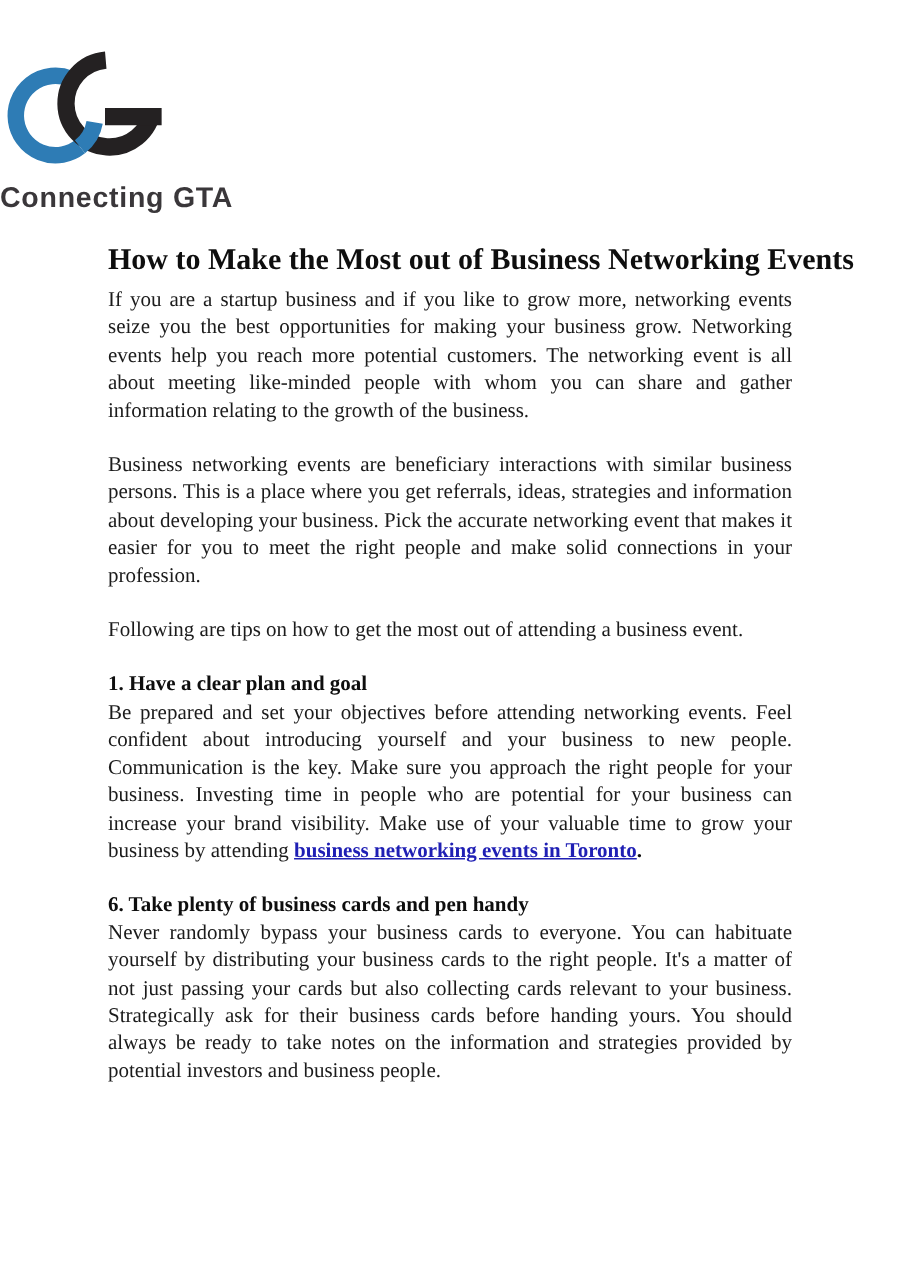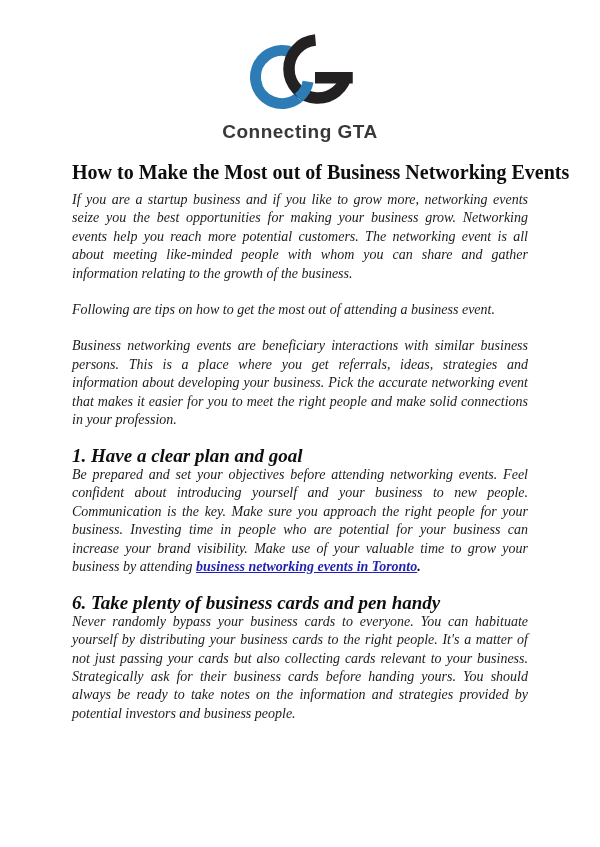--- a/index.html
+++ b/index.html
@@ -8,21 +8,21 @@
     width: 600px;
     height: 847px;
     background: #ffffff;
     margin: 0 auto;
     overflow: hidden;
     font-family: "Liberation Serif", serif;
     color: #1b1b1b;
   }
   .logo-block {
     padding-top: 33px;
-    text-align: center;
+    text-align: left;
     font-family: "Liberation Sans", sans-serif;
   }
   .logo-mark { width: 110px; height: 80px; display: inline-block; }
   .brand-name {
     margin-top: 4px;
     font-size: 19px;
     font-weight: bold;
     letter-spacing: 0.5px;
     color: #3a373a;
   }
@@ -44,29 +44,27 @@
     color: #0e0e0e;
     line-height: 24px;
     margin-bottom: 7px;
     white-space: nowrap;
   }
   .content p {
     font-size: 14px;
     line-height: 18.4px;
     text-align: justify;
     margin-bottom: 18px;
-    font-style: italic;
   }
   h2.section-heading {
-    font-size: 19px;
+    font-size: 14px;
     font-weight: bold;
     line-height: 18.4px;
     color: #0e0e0e;
     margin-bottom: 0;
-    font-style: italic;
   }
   a.doc-link {
     font-weight: bold;
     text-decoration: underline;
   }
   .bold-period { font-weight: bold; color: #0e0e0e; }
 </style>
 </head>
 <body>
 
@@ -83,23 +81,23 @@
       <path d="M 63.1 48.6 A 26.5 26.5 0 0 1 53.3 64.9" fill="none" stroke="#2e7cb5" stroke-width="11" stroke-linecap="butt"></path>
     </svg>
     <div class="brand-name">Connecting GTA</div>
   </header>
 
   <main class="content">
     <h1 class="article-title">How to Make the Most out of Business Networking Events</h1>
 
     <p>If you are a startup business and if you like to grow more, networking events seize you the best opportunities for making your business grow. Networking events help you reach more potential customers. The networking event is all about meeting like-minded people with whom you can share and gather information relating to the growth of the business.</p>
 
+    <p>Business networking events are beneficiary interactions with similar business persons. This is a place where you get referrals, ideas, strategies and information about developing your business. Pick the accurate networking event that makes it easier for you to meet the right people and make solid connections in your profession.</p>
+
     <p>Following are tips on how to get the most out of attending a business event.</p>
-
-    <p>Business networking events are beneficiary interactions with similar business persons. This is a place where you get referrals, ideas, strategies and information about developing your business. Pick the accurate networking event that makes it easier for you to meet the right people and make solid connections in your profession.</p>
 
     <h2 class="section-heading">1. Have a clear plan and goal</h2>
     <p><span>Be prepared and set your objectives before attending networking events. Feel confident about introducing yourself and your business to new people. Communication is the key. Make sure you approach the right people for your business. Investing time in people who are potential for your business can increase your brand visibility. Make use of your valuable time to grow your business by attending </span><a href="#" class="doc-link" id="toronto-link" style="color: rgb(31, 31, 180);">business networking events in Toronto</a><span class="bold-period">.</span></p>
 
     <h2 class="section-heading">6. Take plenty of business cards and pen handy</h2>
     <p>Never randomly bypass your business cards to everyone. You can habituate yourself by distributing your business cards to the right people. It's a matter of not just passing your cards but also collecting cards relevant to your business. Strategically ask for their business cards before handing yours. You should always be ready to take notes on the information and strategies provided by potential investors and business people.</p>
   </main>
 
 </div>
 

